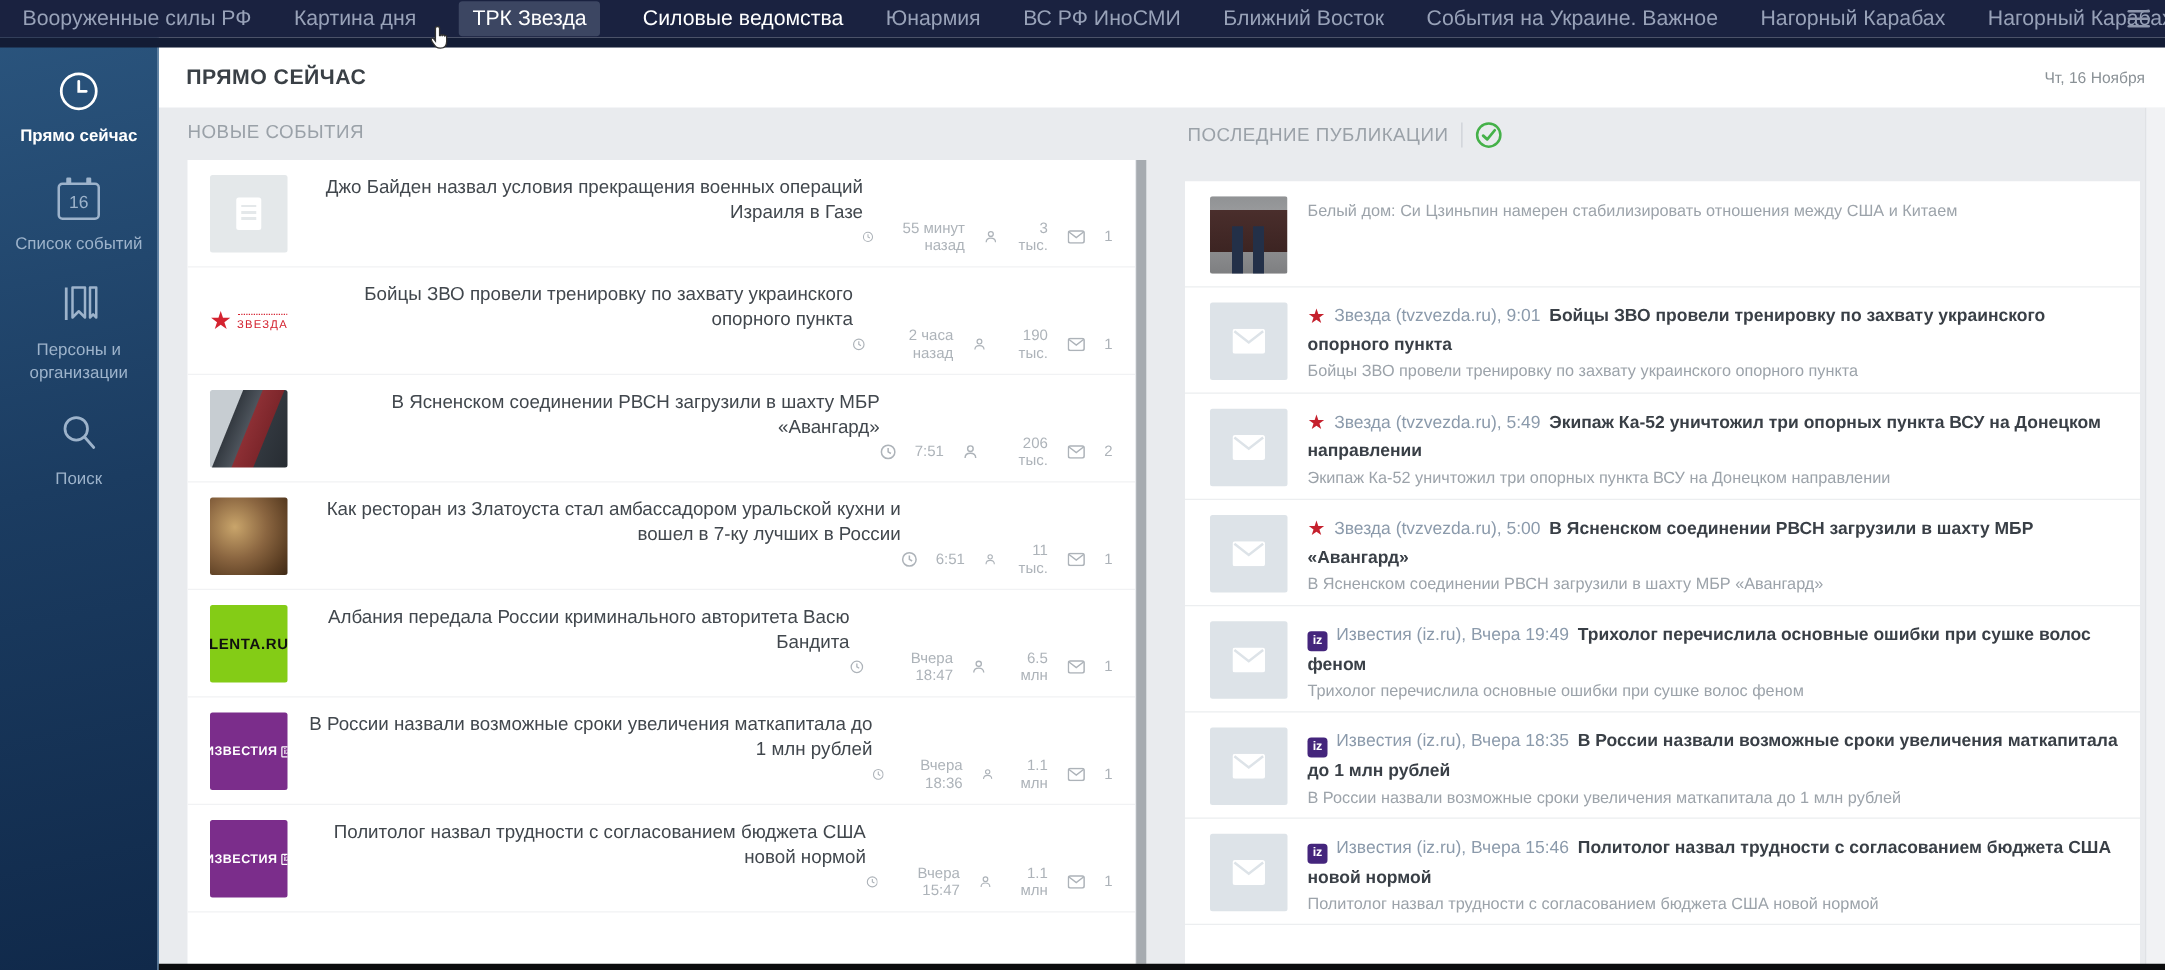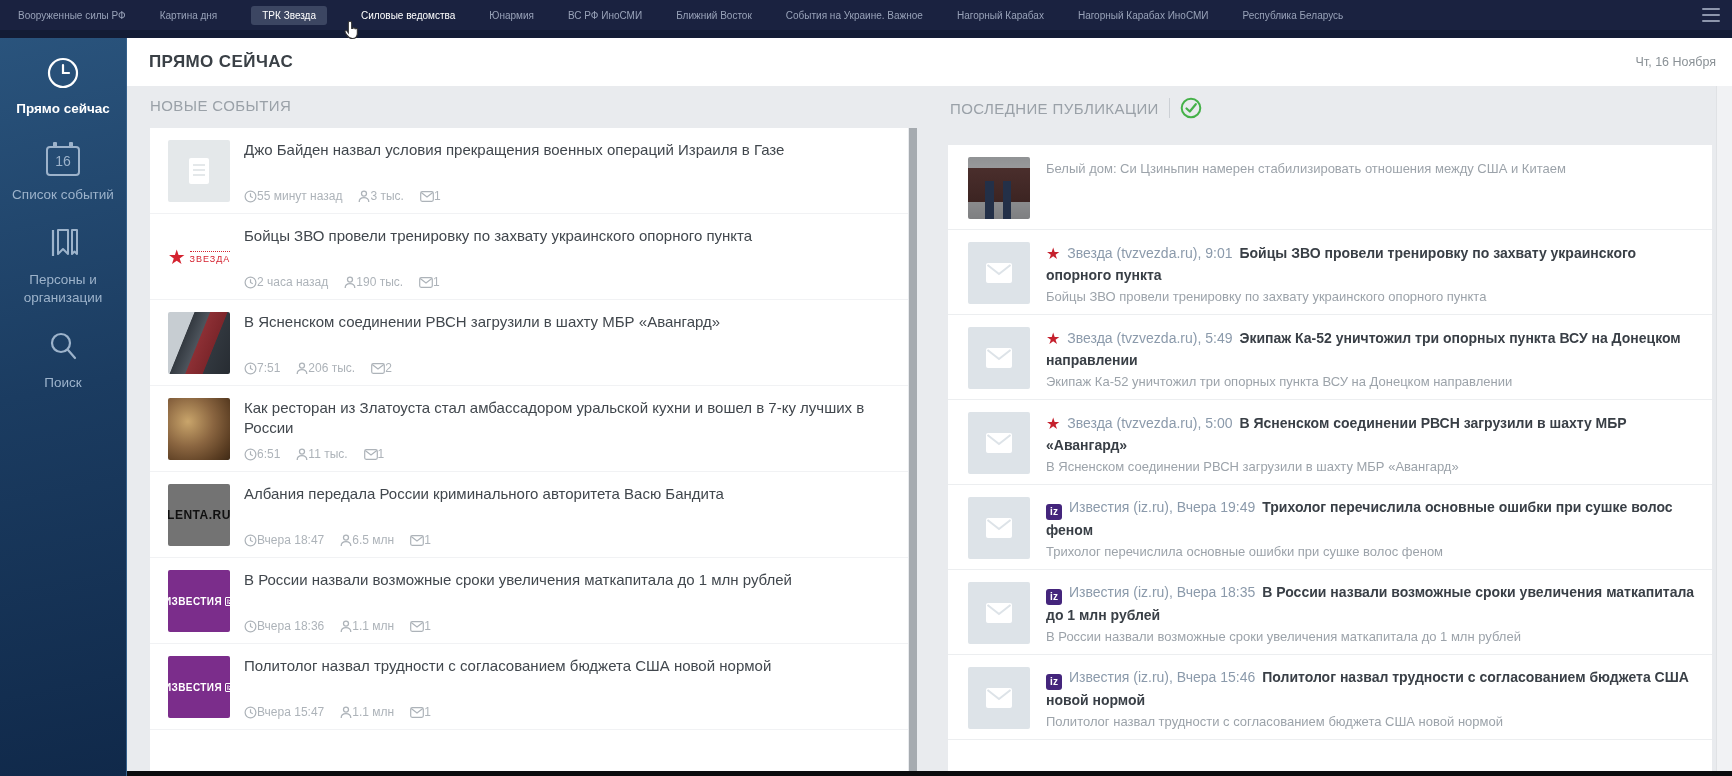--- a/index.html
+++ b/index.html
@@ -10,21 +10,21 @@
     -webkit-font-smoothing:antialiased;
   }
   
   .topnav{
     position:absolute;top:0;left:0;right:0;height:30px;
     background:#1a2240;display:flex;align-items:center;
     padding-left:18px;z-index:20;
   }
   .nav-items{display:flex;align-items:center;gap:34px;}
   .nav-item{
-    color:#98a2b8;font-size:10px;white-space:nowrap;cursor:pointer;
+    color:#98a2b8;font-size:17px;white-space:nowrap;cursor:pointer;
     padding:4px 0;border-radius:3px;
   }
   .nav-item.active{background:#3c4662;color:#ffffff;padding:4px 11px;}
   .nav-item.hovered{color:#ffffff;}
   .nav-band{position:absolute;top:30px;left:0;right:0;height:8px;background:#131c35;z-index:15;}
   .menu-icon{
     position:absolute;right:12px;top:8px;width:18px;height:14px;
     display:flex;flex-direction:column;justify-content:space-between;cursor:pointer;
   }
   .menu-icon span{display:block;height:2px;background:#8d96ac;border-radius:1px;}
@@ -75,35 +75,35 @@
   .left-scrollbar{position:absolute;left:909px;top:128px;width:8px;bottom:5px;background:#dcdfe2;}
   .left-scrollbar .thumb-bar{position:absolute;left:0;right:0;top:0;bottom:0;background:#a6abb0;}
   .right-card{
     position:absolute;left:948px;top:145px;width:764px;bottom:5px;background:#ffffff;overflow:hidden;
   }
   .page-scroll-track{position:absolute;right:0;top:86px;bottom:0;width:15px;background:#f1f2f4;border-left:1px solid #e0e2e5;}
   .bottom-bar{position:absolute;left:127px;right:0;bottom:0;height:5px;background:#0b0c0e;z-index:30;}
   
   .l-item{height:86px;display:flex;padding:12px 18px 10px 18px;border-bottom:1px solid #f1f2f4;box-sizing:border-box;cursor:pointer;}
   .thumb{width:62px;height:62px;flex:none;margin-right:14px;display:flex;align-items:center;justify-content:center;overflow:hidden;border-radius:2px;}
-  .l-body{flex:1;display:flex;flex-direction:column;min-width:0;}
+  .l-body{flex:1;display:flex;flex-direction:row;min-width:0;text-align:right;}
   .l-title{font-size:15px;color:#41474d;line-height:1.3;}
   .l-meta{margin-top:auto;display:flex;align-items:center;gap:16px;font-size:12px;color:#adb3b9;}
-  .meta-group{display:flex;align-items:center;gap:0;}
+  .meta-group{display:flex;align-items:center;gap:15px;}
   
   .thumb-doc{background:#e4e8ea;}
   .doc-glyph{width:20px;height:26px;background:#ffffff;border-radius:2px;position:relative;}
   .doc-glyph::before{content:"";position:absolute;left:4px;right:4px;top:6px;height:15px;
     background:repeating-linear-gradient(#e4e8ea 0 2px,transparent 2px 5px);}
   .thumb-zvezda{background:#ffffff;flex-direction:row;gap:4px;}
   .zv-star{color:#d42330;font-size:20px;line-height:1;}
   .zv-text{color:#d42330;font-size:9px;font-weight:normal;letter-spacing:1px;border-top:1px dotted #d42330;padding-top:2px;}
   .thumb-missile{background:linear-gradient(112deg,#c7cdd2 0%,#c7cdd2 30%,#343a41 31%,#4d545c 48%,#8c2f34 49%,#7d262b 68%,#31373e 69%,#272c32 100%);}
   .thumb-restaurant{background:radial-gradient(circle at 32% 38%,#c9a56b 0%,#8a6540 45%,#5a3d22 80%,#3f2a16 100%);}
-  .thumb-lenta{background:#737373;}
+  .thumb-lenta{background:#84cc16;}
   .lenta-text{color:#101010;font-weight:bold;font-size:12px;letter-spacing:.5px;}
   .thumb-izvestia{background:#7b2d8b;flex-direction:row;gap:3px;}
   .izv-text{color:#ffffff;font-size:10px;font-weight:bold;letter-spacing:.4px;}
   .iz-chip{color:#ffffff;font-size:6.5px;font-weight:bold;border:1px solid #ffffff;padding:0 1px;border-radius:1px;}
   .thumb-leaders{background:
       linear-gradient(90deg,transparent 28%,#233048 28%,#233048 42%,transparent 42%,transparent 56%,#233048 56%,#233048 70%,transparent 70%) 0 24px/100% 38px no-repeat,
       linear-gradient(180deg,#909294 0%,#98999b 18%,#4a2e2c 18%,#3c2422 72%,#8a8b8d 72%,#7e7f81 100%);}
   .thumb-mail{background:#dde3e8;}
   
   .r-item{height:85px;display:flex;padding:12px 16px 8px 20px;border-bottom:1px solid #eceef0;box-sizing:border-box;overflow:hidden;cursor:pointer;}

